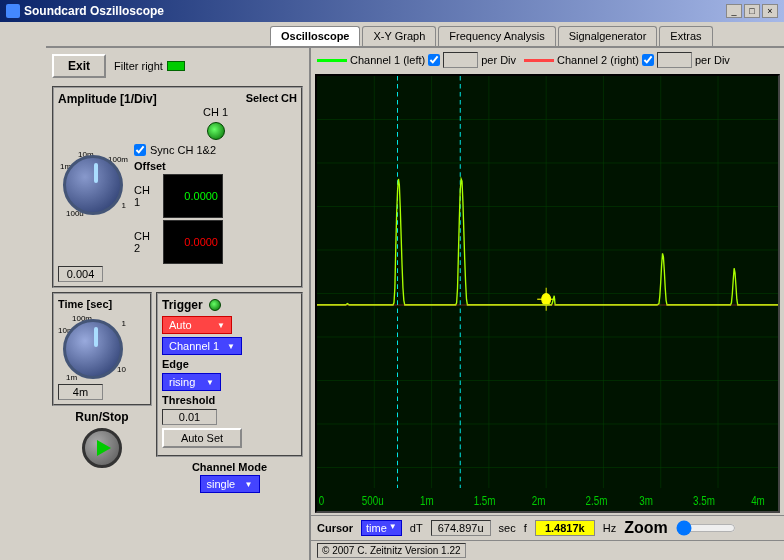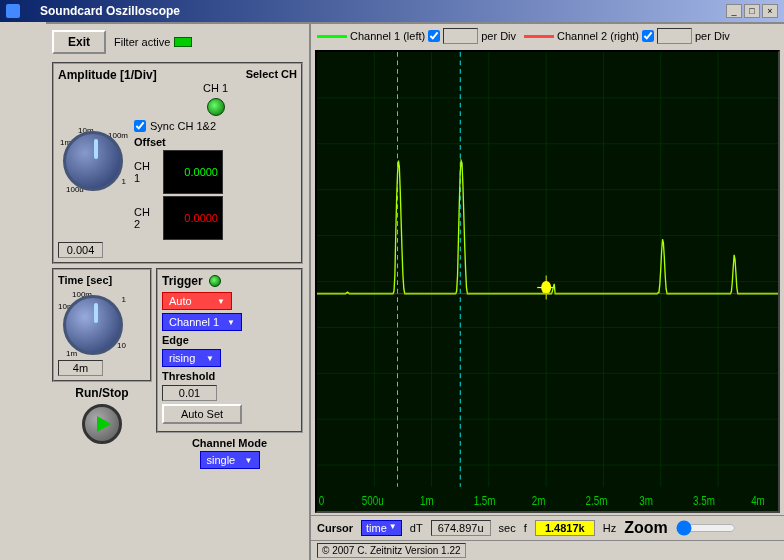--- a/index.html
+++ b/index.html
@@ -17,21 +17,21 @@
       color: white;
       padding: 3px 6px;
       display: flex;
       align-items: center;
       justify-content: space-between;
       height: 22px;
     }
     .title-bar-left {
       display: flex;
       align-items: center;
-      gap: 20px;
+      gap: 4px;
       font-size: 12px;
       font-weight: bold;
     }
     .title-icon {
       width: 14px;
       height: 14px;
       background: #4488ff;
       border-radius: 2px;
       display: inline-block;
     }
@@ -519,29 +519,36 @@
   </div>
   <div class="title-buttons">
     <div class="title-btn">_</div>
     <div class="title-btn">□</div>
     <div class="title-btn">×</div>
   </div>
 </div>
 
 <div class="main-container">
 
+  <div class="tabs-bar">
+    <div class="tab active">Oscilloscope</div>
+    <div class="tab">X-Y Graph</div>
+    <div class="tab">Frequency Analysis</div>
+    <div class="tab">Signalgenerator</div>
+    <div class="tab">Extras</div>
+  </div>
 
   <div class="content-area">
 
     <div class="left-panel">
 
       <div class="top-controls">
         <button class="exit-btn">Exit</button>
         <div class="filter-active">
-          <span>Filter active</span>
+          <span>Filter right</span>
           <div class="filter-led"></div>
         </div>
       </div>
 
       <div class="amplitude-section">
         <div style="display:flex; justify-content:space-between; align-items:flex-start;">
           <span class="amplitude-title">Amplitude [1/Div]</span>
           <span style="font-size:11px;font-weight:bold;">Select CH</span>
         </div>
         <div class="amplitude-row">

